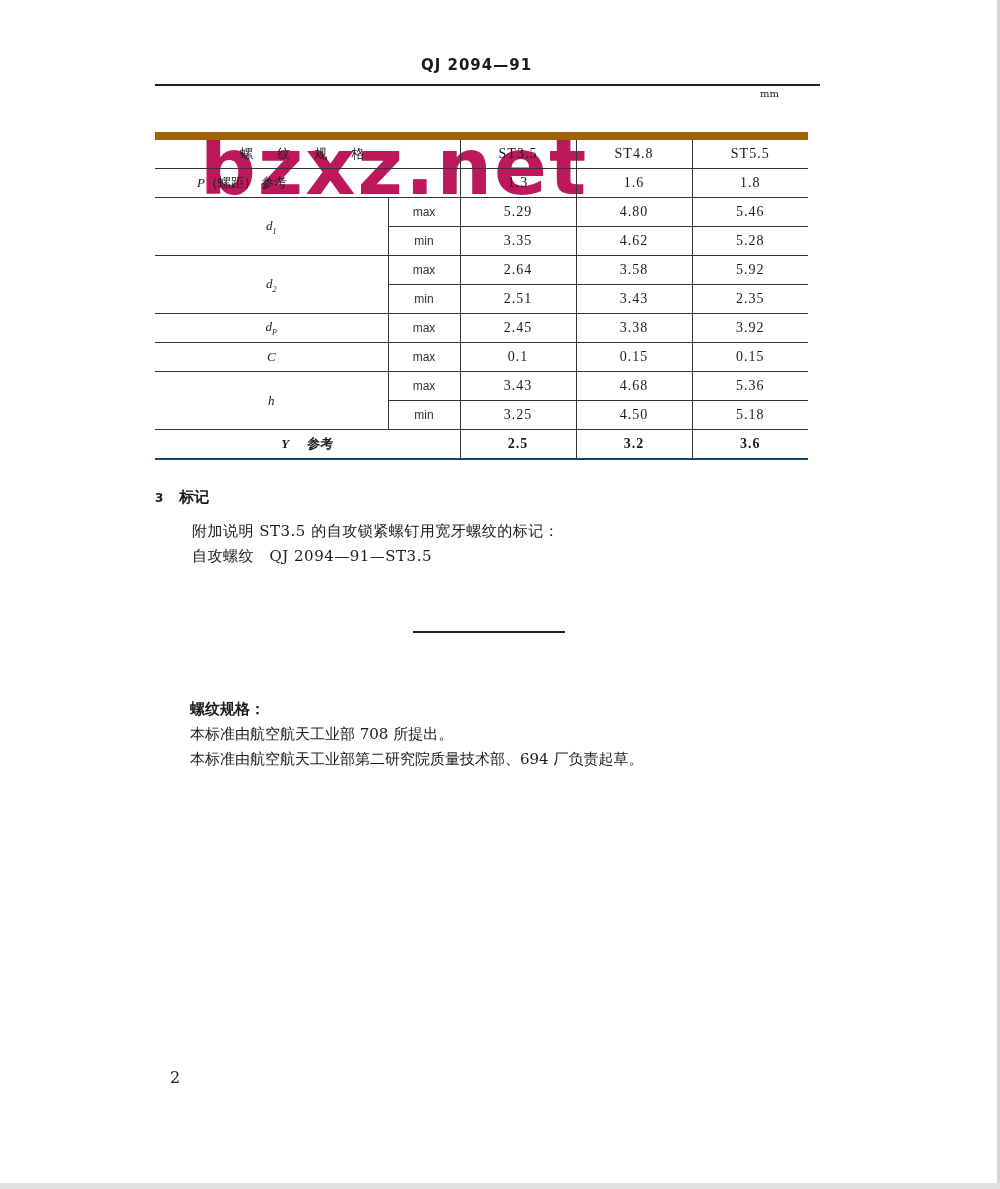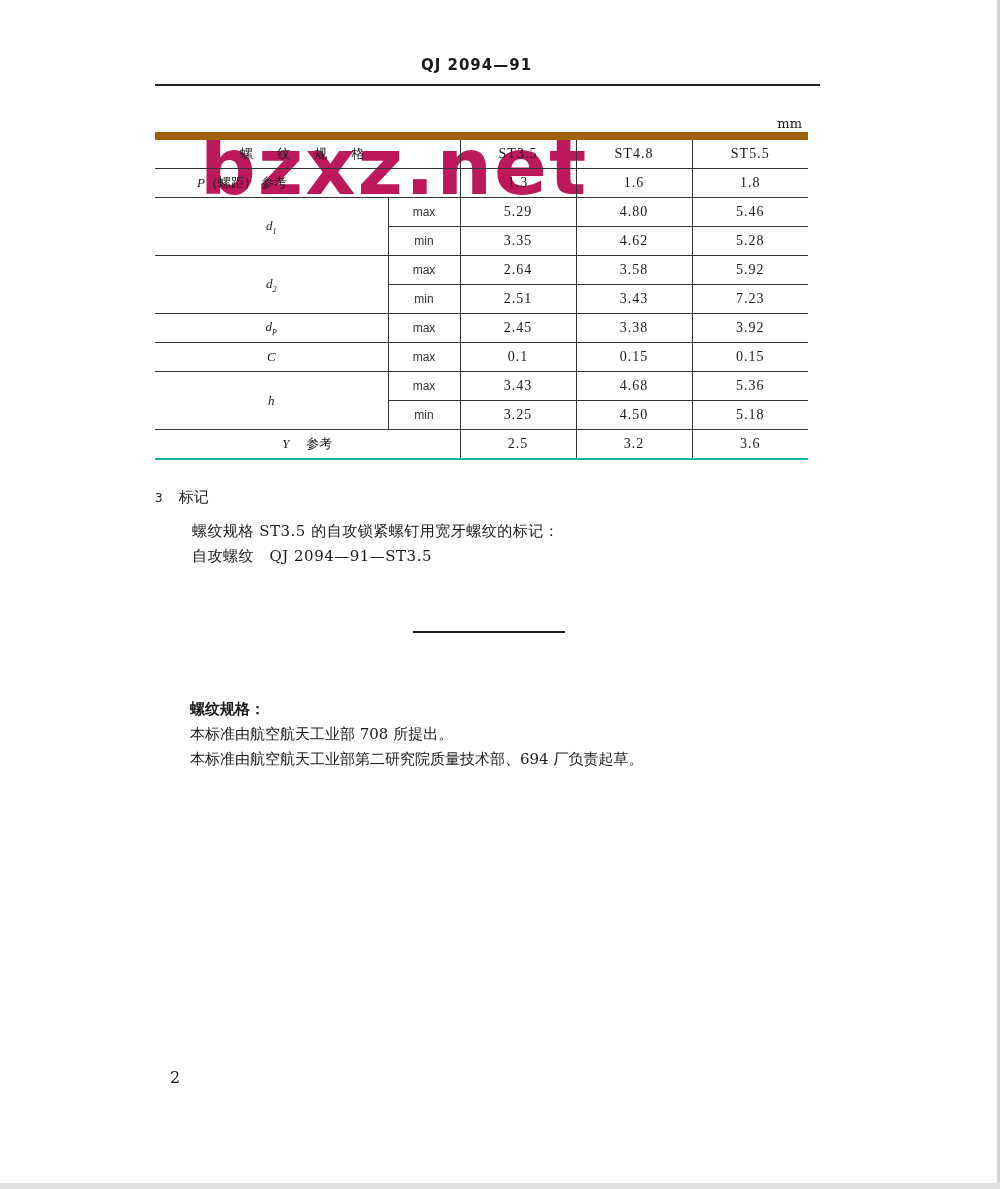--- a/index.html
+++ b/index.html
@@ -9,46 +9,46 @@
     font-family: "DejaVu Serif", "Liberation Serif", serif;
     color: #1a1a1a;
   }
   .page-edge-right { position: absolute; left: 997px; top: 0; width: 3px; height: 1184px; background: #d4d4d4; }
   .page-edge-bottom { position: absolute; left: 0; top: 1183px; width: 1000px; height: 6px; background: #e2e2e2; }
 
   .doc-header { position: absolute; left: 144px; top: 56px; width: 665px; text-align: center;
     font-family: "DejaVu Sans", sans-serif; font-weight: bold; font-size: 15px; letter-spacing: 1px; padding-left: 0; }
   .header-rule { position: absolute; left: 155px; top: 84px; width: 665px; height: 2px; background: #222; }
 
-  .unit { position: absolute; left: 760px; top: 116px; width: 42px; text-align: right; font-size: 13px; }
+  .unit { position: absolute; left: 760px; top: 88px; width: 42px; text-align: left; font-size: 10px; }
 
   .watermark { position: absolute; left: 200px; top: 128px; font-family: "DejaVu Sans", sans-serif;
     font-weight: bold; font-size: 78px; color: #be185d; letter-spacing: 2px; line-height: 1; z-index: 0; }
 
   table.spec { position: absolute; left: 155px; top: 132px; border-collapse: collapse; z-index: 1;
     font-size: 13px; table-layout: fixed; }
   table.spec col.c0 { width: 233px; }
   table.spec col.c1 { width: 72px; }
   table.spec col.c2 { width: 116px; }
   table.spec col.c3 { width: 116px; }
   table.spec col.c4 { width: 116px; }
   table.spec td { height: 28px; padding: 0; text-align: center; vertical-align: middle;
     border-top: 1.5px solid #333; border-bottom: 1.5px solid #333; border-left: 1px solid #333; border-right: 1px solid #333;
     background: transparent; }
   table.spec tr td:first-child { border-left: none; }
   table.spec tr td:last-child { border-right: none; }
   table.spec tr.first td { border-top: 8px solid #a16207; }
-  table.spec tr.last td { border-bottom: 2px solid #14b8a6; }
+  table.spec tr.last td { border-bottom: 2px solid #0c4a6e; font-weight: bold; }
   .sym { font-style: italic; font-family: "Liberation Serif", serif; font-size: 13px; }
   .sym sub { font-size: 8px; }
   .lim { font-family: Liberation Sans, sans-serif; font-size: 12px; color: #333; }
   .val { font-family: "Liberation Serif", serif; font-size: 14px; letter-spacing: 1px; }
   .hdr-label { letter-spacing: 10px; font-size: 13px; }
 
-  .section { position: absolute; left: 155px; top: 488px; font-size: 15px; font-weight: normal; }
+  .section { position: absolute; left: 155px; top: 488px; font-size: 15px; font-weight: bold; }
   .section .num { font-family: "DejaVu Sans", sans-serif; font-size: 12px; margin-right: 16px; }
   .para { position: absolute; left: 192px; font-size: 15px; letter-spacing: 0.5px; }
 
   .short-rule { position: absolute; left: 413px; top: 631px; width: 152px; height: 1.5px; background: #222; }
 
   .appendix { position: absolute; left: 190px; font-size: 15px; }
   .appendix.title { font-weight: bold; }
 
   .page-num { position: absolute; left: 170px; top: 1068px; font-size: 16px; }
 </style>
@@ -105,21 +105,21 @@
     <td rowspan="2"><span class="sym"><span>d</span><sub>2</sub></span></td>
     <td class="lim">max</td>
     <td class="val">2.64</td>
     <td class="val">3.58</td>
     <td class="val">5.92</td>
   </tr>
   <tr>
     <td class="lim">min</td>
     <td class="val">2.51</td>
     <td class="val">3.43</td>
-    <td class="val">7.23</td>
+    <td class="val">2.35</td>
   </tr>
   <tr>
     <td><span class="sym"><span>d</span><sub>P</sub></span></td>
     <td class="lim">max</td>
     <td class="val">2.45</td>
     <td class="val">3.38</td>
     <td class="val">3.92</td>
   </tr>
   <tr>
     <td><span class="sym">C</span></td>
@@ -148,21 +148,21 @@
     <td class="val">2.5</td>
     <td class="val">3.2</td>
     <td class="val">3.6</td>
   </tr>
 </tbody>
   </table>
 
 <div class="section">
   <span class="num">3</span><span>标记</span>
 </div>
-<div class="para" style="top:522px;">螺纹规格 ST3.5 的自攻锁紧螺钉用宽牙螺纹的标记：</div>
+<div class="para" style="top:522px;">附加说明 ST3.5 的自攻锁紧螺钉用宽牙螺纹的标记：</div>
 <div class="para" style="top:547px;">自攻螺纹　QJ 2094—91—ST3.5</div>
 
 <div class="short-rule"></div>
 
 <div class="appendix title" style="top:700px;">螺纹规格：</div>
 <div class="appendix" style="top:725px;">本标准由航空航天工业部 708 所提出。</div>
 <div class="appendix" style="top:750px;">本标准由航空航天工业部第二研究院质量技术部、694 厂负责起草。</div>
 
 <div class="page-num">2</div>
 

